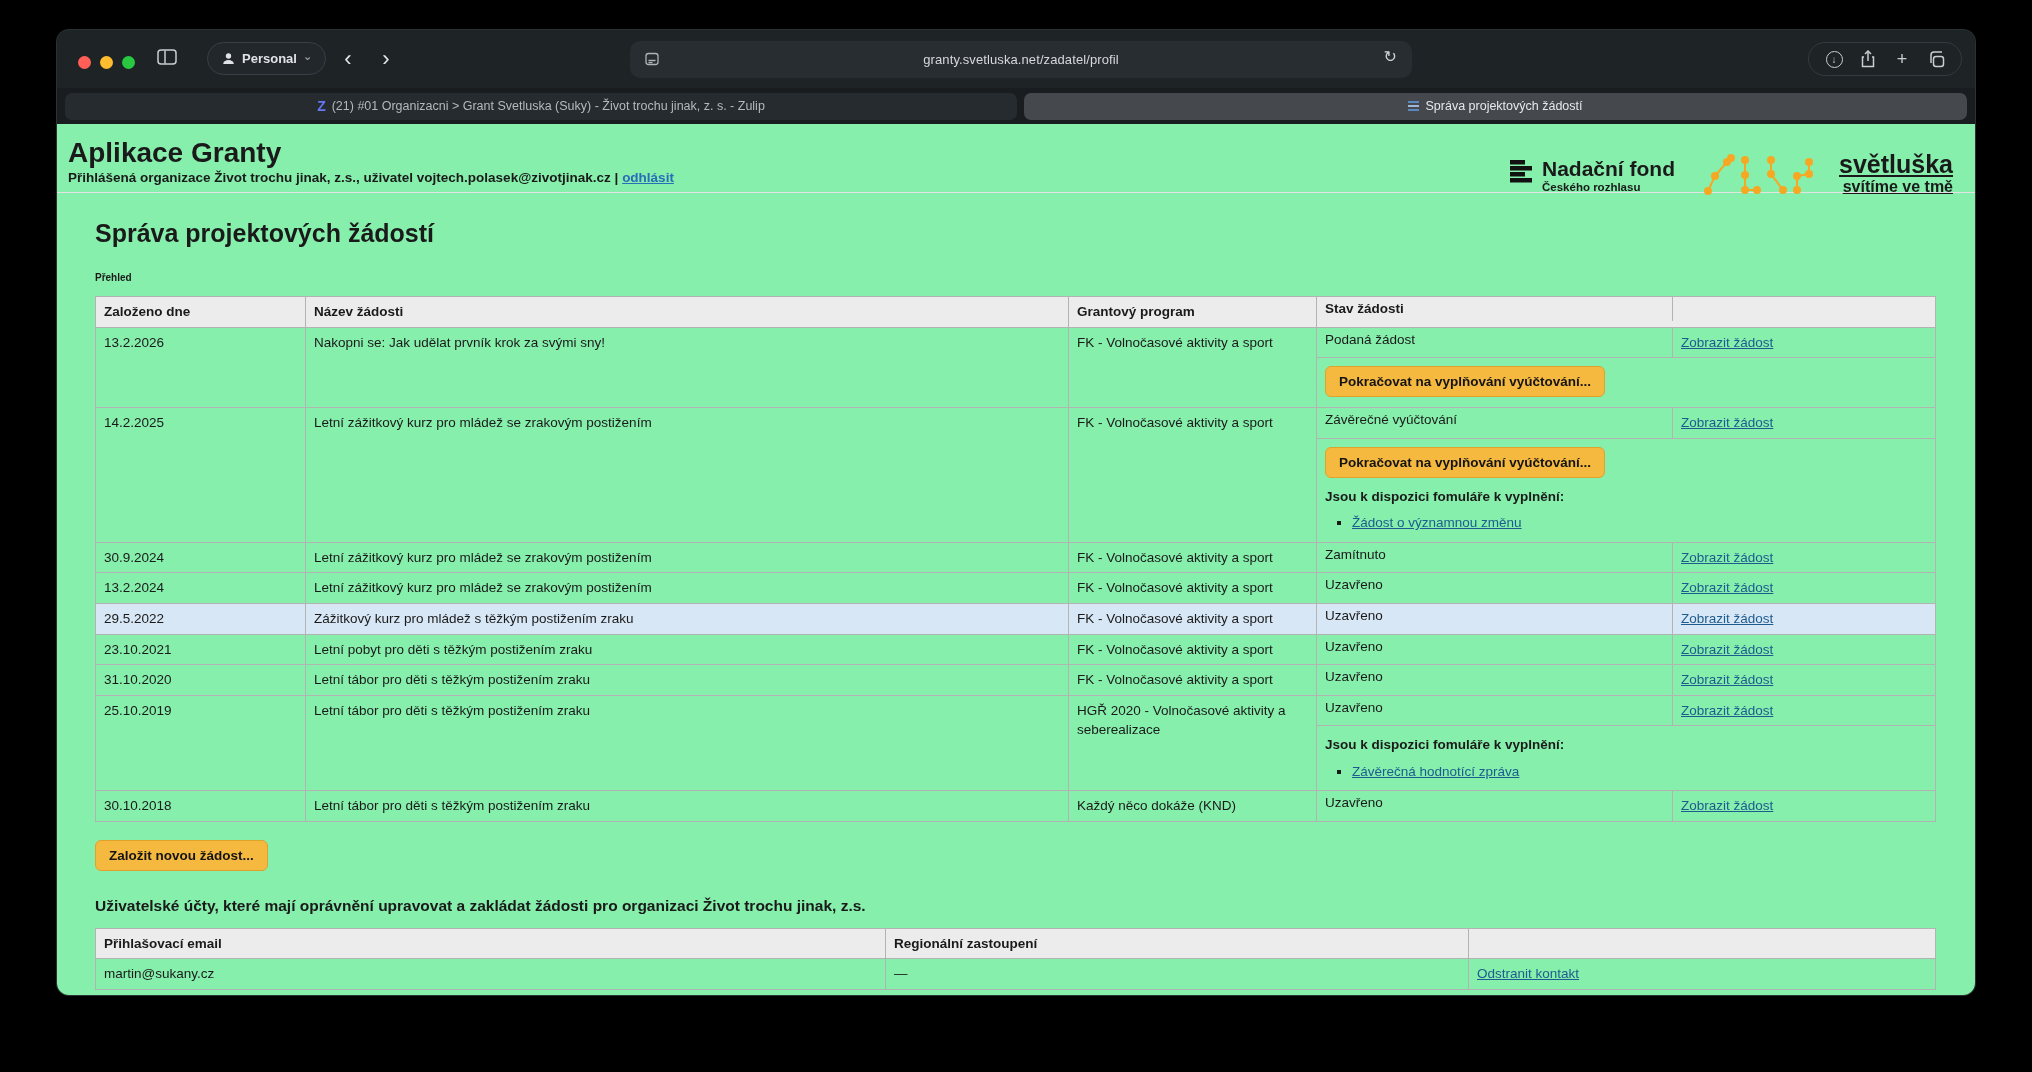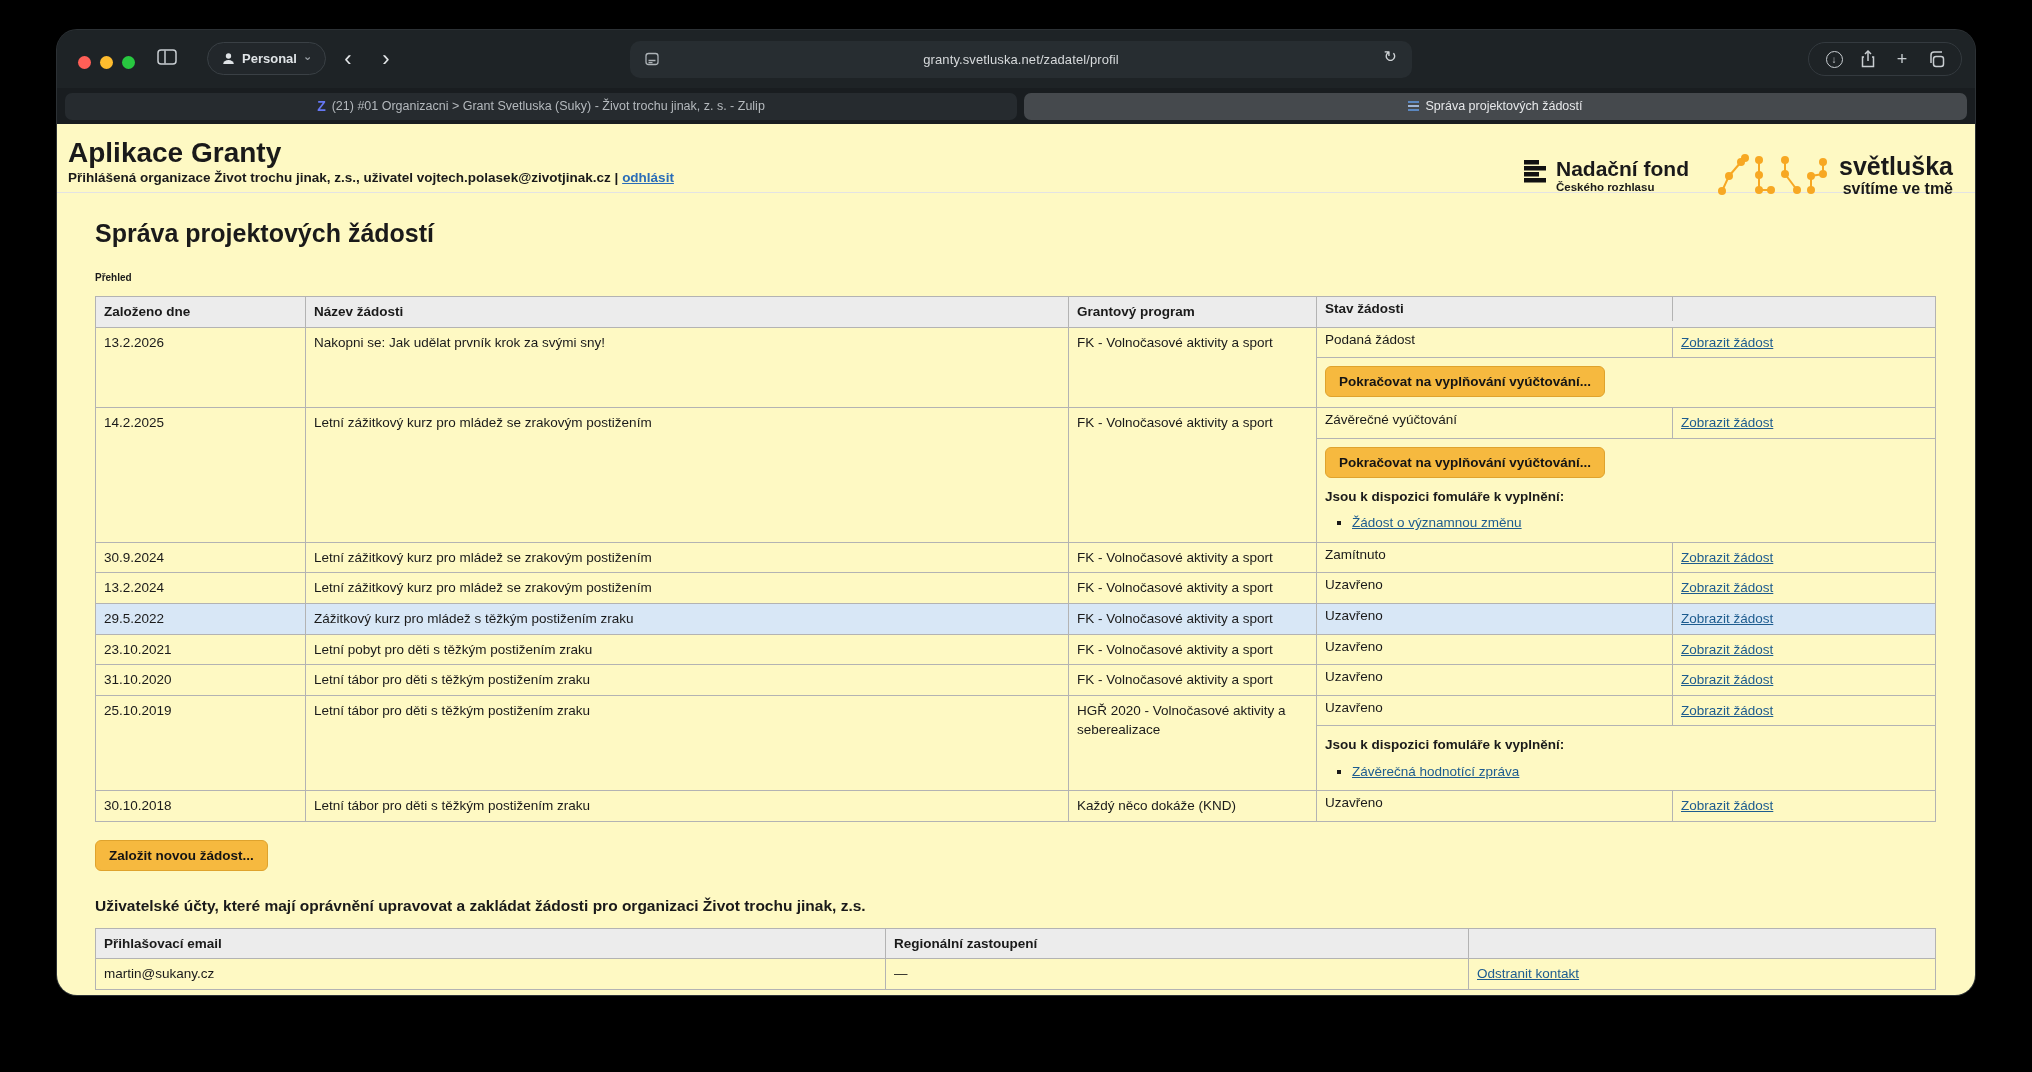--- a/index.html
+++ b/index.html
@@ -6,21 +6,21 @@
     --chrome-bg:#1e2326; --tabstrip-bg:#191d20; --tab-inactive:#262b2f; --tab-active:#45494d;
     --chrome-fg:#c9ced2; --chrome-dim:#9aa0a5;
     --accent-orange:#f6b93f; --accent-orange-border:#dfa32d;
     --link-blue:#1d5c8f; --highlight-row:#d8e7f6;
     --tbl-border:#b3b3b3; --tbl-head:#ececec;
   }
   *{box-sizing:border-box;}
   html,body{margin:0;padding:0;}
   body{background:#000;width:2032px;height:1072px;position:relative;overflow:hidden;
        font-family:"Liberation Sans","DejaVu Sans",sans-serif;}
-  .window{position:absolute;left:57px;top:30px;width:1918px;height:965px;border-radius:20px;
+  .window{position:absolute;left:57px;top:30px;width:1918px;height:965px;border-radius:12px;
           overflow:hidden;background:var(--chrome-bg);box-shadow:0 0 0 1px #2c3135;}
   
   .titlebar{position:relative;height:58px;background:var(--chrome-bg);}
   .traffic{position:absolute;left:21px;top:26px;display:flex;gap:9px;}
   .tl{width:13px;height:13px;border-radius:50%;display:inline-block;}
   .tl.red{background:#ff5f57;} .tl.yellow{background:#febc2e;} .tl.green{background:#28c840;}
   .tb-btn{background:transparent;border:none;color:var(--chrome-fg);cursor:pointer;padding:4px;border-radius:7px;}
   .sidebar-btn{position:absolute;left:95px;top:14px;}
   .profile-pill{position:absolute;left:150px;top:12px;height:33px;display:flex;align-items:center;gap:6px;
        padding:0 13px;border:1px solid #3a4045;border-radius:17px;background:#22272b;color:#dfe3e6;
@@ -44,31 +44,31 @@
   .tabstrip{height:36px;background:var(--tabstrip-bg);display:flex;align-items:center;padding:0 8px;gap:7px;}
   .tab{height:27px;border-radius:7px;display:flex;align-items:center;justify-content:center;gap:6px;
        font-size:12.5px;cursor:pointer;overflow:hidden;white-space:nowrap;}
   .tab.inactive{width:952px;background:var(--tab-inactive);color:#b4b9bd;}
   .tab.active{flex:1;background:var(--tab-active);color:#e6e8ea;}
   .zulip-z{font-weight:800;font-size:14px;color:#6577f3;font-style:normal;}
   .favicon-bars{display:inline-flex;flex-direction:column;gap:2px;}
   .favicon-bars i{display:block;width:11px;height:2px;background:#5b87c0;}
   .favicon-bars i:nth-child(2){background:#9fb6d8;}
   
-  .page{background:#fef9c3;height:871px;color:#1a1a1a;overflow:hidden;}
+  .page{background:#86efac;height:871px;color:#1a1a1a;overflow:hidden;}
   .site-header{display:flex;justify-content:space-between;align-items:flex-start;
        padding:14px 22px 8px 11px;border-bottom:1px solid #e3e3e3;height:69px;}
   .app-title{font-size:28px;font-weight:700;line-height:1.05;margin:0;}
   .app-sub{font-size:13.5px;font-weight:600;margin-top:3px;}
   .app-sub a{color:#2a6db8;}
   .logos{display:flex;align-items:center;gap:26px;margin-top:14px;}
   .nf-logo{display:flex;align-items:flex-start;gap:8px;}
   .nf-text .t1{font-size:21px;font-weight:800;line-height:1;}
   .nf-text .t2{font-size:11.5px;font-weight:700;margin-top:2px;}
-  .sv-logo{display:flex;align-items:flex-end;gap:4px;}
+  .sv-logo{display:flex;align-items:flex-start;gap:18px;text-decoration:underline;}
   .sv-text .t1{font-size:25px;font-weight:800;line-height:1;}
   .sv-text .t2{font-size:16px;font-weight:700;text-align:right;margin-top:1px;}
   .content{padding:0 40px 0 38px;}
   h1.page-title{font-size:25px;font-weight:700;margin:26px 0 0 0;}
   .overview-label{font-size:10px;font-weight:700;margin-top:24px;}
   
   table{border-collapse:collapse;table-layout:fixed;width:1840px;font-size:13.5px;}
   th,td{border:1px solid var(--tbl-border);vertical-align:top;line-height:1.45;}
   th{background:var(--tbl-head);font-weight:700;text-align:left;padding:5px 8px;}
   td{padding:5px 8px;}

